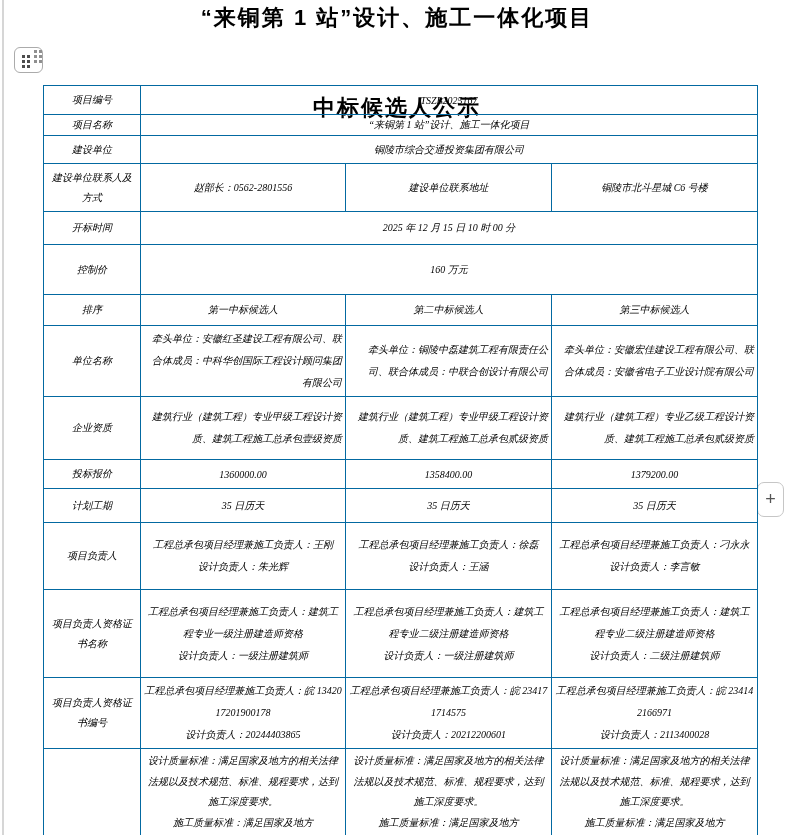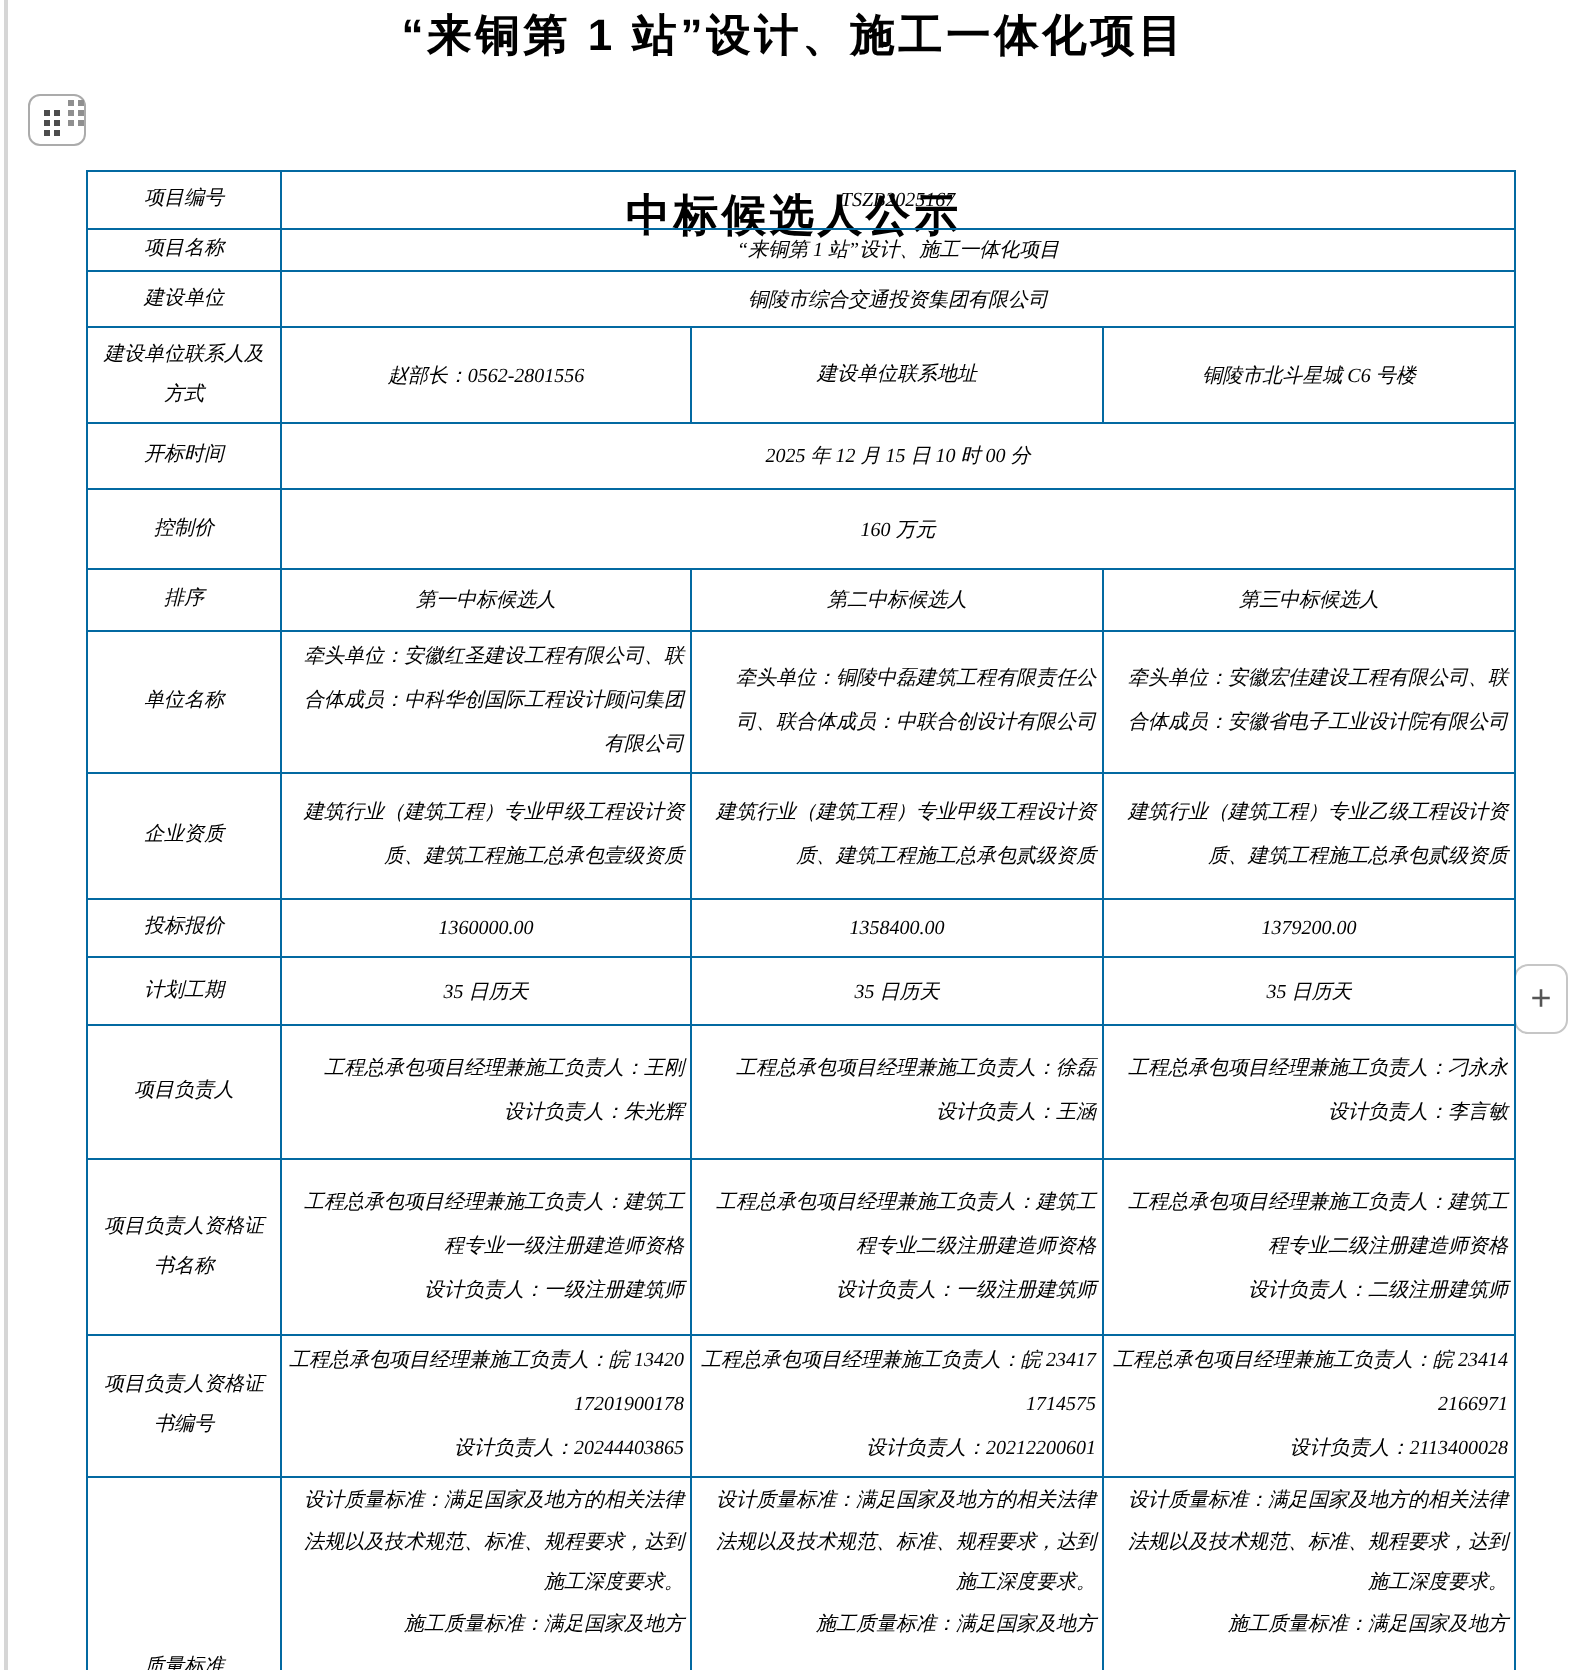--- a/index.html
+++ b/index.html
@@ -77,39 +77,39 @@
     font-style: italic;
   }
   td.lbl {
     padding: 0 6px;
     word-break: break-all;
     line-height: 20px;
   }
   td.ml {              
     white-space: pre-wrap;
     word-break: break-all;
-    text-align: right;
+    text-align: center;
     line-height: 22px;
     padding: 2px 3px;
     vertical-align: middle;
   }
   td.mc {              
     white-space: pre-wrap;
     word-break: break-all;
     text-align: right;
     line-height: 22px;
     padding: 2px 3px;
   }
   td.q { line-height: 20.5px; vertical-align: top; }
   tr.r1  { height: 29px; }
   tr.r2  { height: 21px; }
   tr.r3  { height: 28px; }
   tr.r4  { height: 48px; }
   tr.r5  { height: 33px; }
-  tr.r6  { height: 40px; }
+  tr.r6  { height: 50px; }
   tr.r7  { height: 31px; }
   tr.r8  { height: 69px; }
   tr.r9  { height: 63px; }
   tr.r10 { height: 29px; }
   tr.r11 { height: 34px; }
   tr.r12 { height: 67px; }
   tr.r13 { height: 88px; }
   tr.r14 { height: 67px; }
   tr.r15 { height: 190px; }
 </style>

